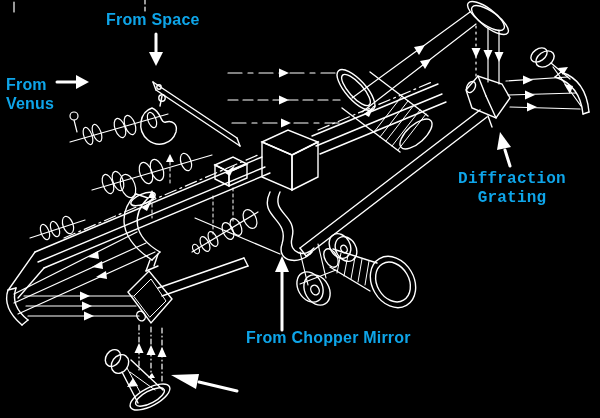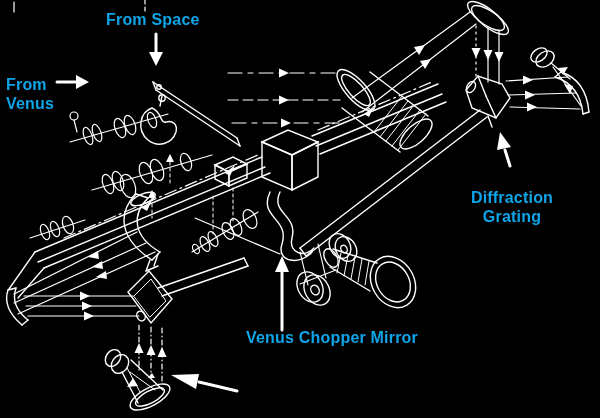--- a/index.html
+++ b/index.html
@@ -9,21 +9,21 @@
   }
   .stage svg{position:absolute;left:0;top:0;}
   .label{
     position:absolute;color:#0ea5e9;font-weight:bold;font-size:16px;
     line-height:19px;white-space:pre-line;letter-spacing:0.2px;
     -webkit-font-smoothing:antialiased;
   }
   .label.center{text-align:center;}
   .fs{left:106px;top:10px;}
   .fv{left:6px;top:75px;}
-  .dg{left:448px;top:188px;width:128px;}
+  .dg{left:448px;top:170px;width:128px;font-family:Liberation Mono, monospace;}
   .gc{left:246px;top:328px;}
   .sb{left:242px;top:383px;}
 </style>
 </head>
 <body>
 
 <div class="stage">
 
 <svg width="600" height="418" viewBox="0 0 600 418" fill="none" stroke="#ffffff" stroke-width="1.4" stroke-linecap="round">
 
@@ -310,14 +310,14 @@
     <line x1="237" y1="391" x2="199" y2="382"></line>
     <polygon points="171,375 199,374 196,389" fill="#ffffff" stroke="none"></polygon>
   </g>
 </svg>
 
   <div class="label fs">From Space</div>
   <div class="label fv">From
 Venus</div>
   <div class="label center dg">Diffraction
 Grating</div>
-  <div class="label gc">Venus Chopper Mirror</div>
+  <div class="label gc">From Chopper Mirror</div>
 </div>
 
 </body></html>

